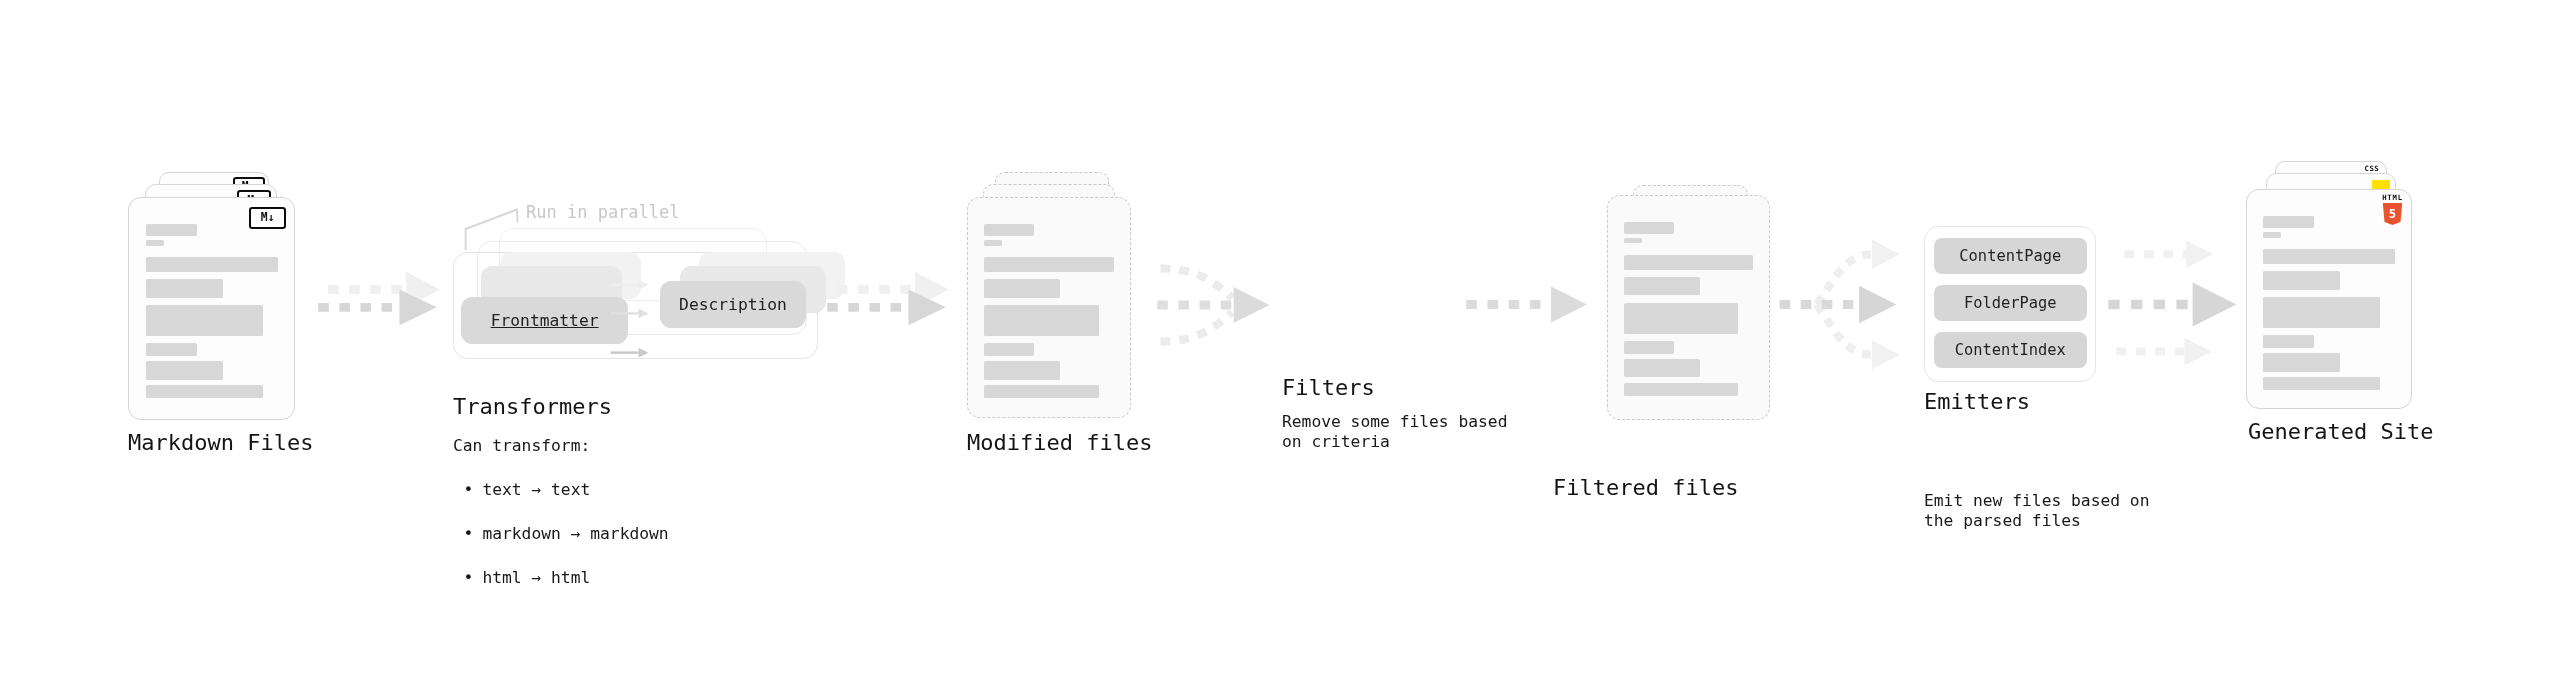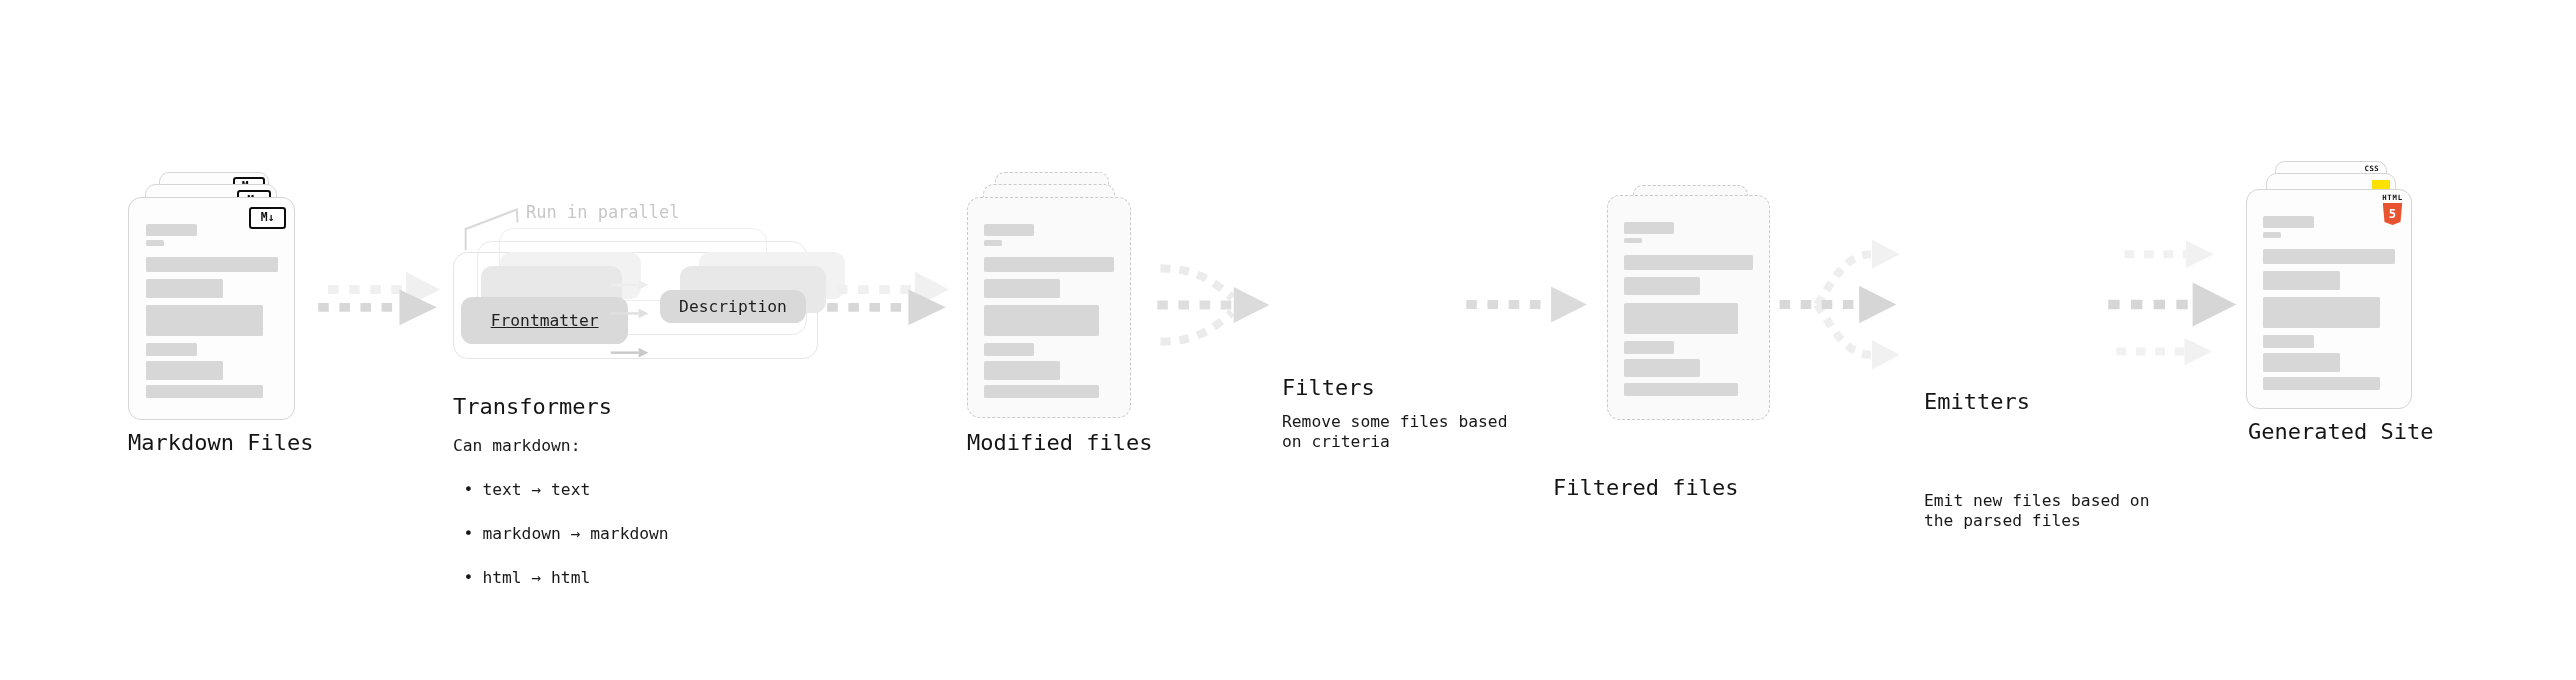--- a/index.html
+++ b/index.html
@@ -73,40 +73,40 @@
     <div class="outline-box" style="left:46px;top:0;width:268px;height:73px;border-color:#eeeeee;"></div>
     <div class="outline-box" style="left:23.6px;top:13px;width:330px;height:94px;border-color:#e9e9e9;"></div>
     <div class="outline-box" style="left:0;top:24.4px;width:365px;height:107px;"></div>
 
     <div class="pill ghost2" style="left:47px;top:23.6px;width:141px;height:47px;"></div>
     <div class="pill ghost1" style="left:28px;top:38px;width:141px;height:47px;"></div>
     <div class="pill" style="left:8.1px;top:69px;width:167px;height:47px;text-decoration:underline;">Frontmatter</div>
 
     <div class="pill ghost2" style="left:246px;top:23.6px;width:146px;height:47px;"></div>
     <div class="pill ghost1" style="left:227px;top:38px;width:146px;height:47px;"></div>
-    <div class="pill" style="left:207px;top:62px;width:146px;height:33px;">Description</div>
+    <div class="pill" style="left:207px;top:53px;width:146px;height:47px;">Description</div>
 
     <svg class="arr" style="left:156px;top:47px;" width="46" height="85" viewBox="0 0 56 104">
       <line x1="2" y1="12" x2="36" y2="12" stroke="#ededed" stroke-width="3"></line>
       <polygon points="36,6 36,18 48,12" fill="#ededed"></polygon>
       <line x1="2" y1="47" x2="36" y2="47" stroke="#e0e0e0" stroke-width="3"></line>
       <polygon points="36,41 36,53 48,47" fill="#e0e0e0"></polygon>
       <line x1="2" y1="95" x2="36" y2="95" stroke="#c9c9c9" stroke-width="3"></line>
       <polygon points="36,89 36,101 48,95" fill="#c9c9c9"></polygon>
     </svg>
   </div>
 
   <svg class="arr" style="left:460px;top:203px;" width="73" height="52" viewBox="0 0 90 64">
     <polyline points="71,24 70,8 7,32 7,58" fill="none" stroke="#d8d8d8" stroke-width="2.5"></polyline>
   </svg>
   <div class="annotation" style="left:526px;top:202px;">Run in parallel</div>
 
   <div class="stage-label" style="left:453px;top:394px;">Transformers</div>
   <div class="stage-desc" style="left:453px;top:413px;line-height:22px;">
-    <div>Can markdown:</div>
+    <div>Can transform:</div>
     <div class="bullet-row">
       <span>•</span>
       <span>text → text</span>
     </div>
     <div class="bullet-row">
       <span>•</span>
       <span>markdown → markdown</span>
     </div>
     <div class="bullet-row">
       <span>•</span>
@@ -174,20 +174,26 @@
 
   <svg class="arr" style="left:1776px;top:238px;" width="137" height="133" viewBox="0 0 168 164">
     <path d="M 50,82 C 72,50 85,20 118,20" fill="none" stroke="#eeeeee" stroke-width="10" stroke-dasharray="11 10"></path>
     <polygon points="118,2 118,38 152,20" fill="#f1f1f1"></polygon>
     <path d="M 50,82 C 72,114 85,144 118,144" fill="none" stroke="#eeeeee" stroke-width="10" stroke-dasharray="11 10"></path>
     <polygon points="118,126 118,162 152,144" fill="#f1f1f1"></polygon>
     <line x1="4" y1="82" x2="102" y2="82" stroke="#d8d8d8" stroke-width="11" stroke-dasharray="13 13"></line>
     <polygon points="102,59 102,105 148,82" fill="#d6d6d6"></polygon>
   </svg>
 
+  <div class="stage" style="left:1924px;top:226px;width:179px;height:163px;">
+    <div class="outline-box" style="left:0;top:0;width:172px;height:156px;"></div>
+    <div class="pill em-pill" style="left:9.8px;top:12.2px;width:153px;height:36px;">ContentPage</div>
+    <div class="pill em-pill" style="left:9.8px;top:59px;width:153px;height:36px;">FolderPage</div>
+    <div class="pill em-pill" style="left:9.8px;top:106px;width:153px;height:36px;">ContentIndex</div>
+  </div>
   <div class="stage-label" style="left:1924px;top:389px;">Emitters</div>
   <div class="stage-desc" style="left:1924px;top:448px;margin-top:43px;">Emit new files based on
 the parsed files</div>
 
   <svg class="arr" style="left:2105px;top:232px;" width="146" height="145" viewBox="0 0 180 178">
     <line x1="24" y1="27" x2="100" y2="27" stroke="#f1f1f1" stroke-width="10" stroke-dasharray="12 12"></line>
     <polygon points="100,10 100,44 134,27" fill="#f1f1f1"></polygon>
     <line x1="4" y1="89" x2="108" y2="89" stroke="#d6d6d6" stroke-width="12" stroke-dasharray="14 14"></line>
     <polygon points="108,62 108,116 162,89" fill="#d6d6d6"></polygon>
     <line x1="14" y1="147" x2="98" y2="147" stroke="#f1f1f1" stroke-width="10" stroke-dasharray="12 12"></line>

